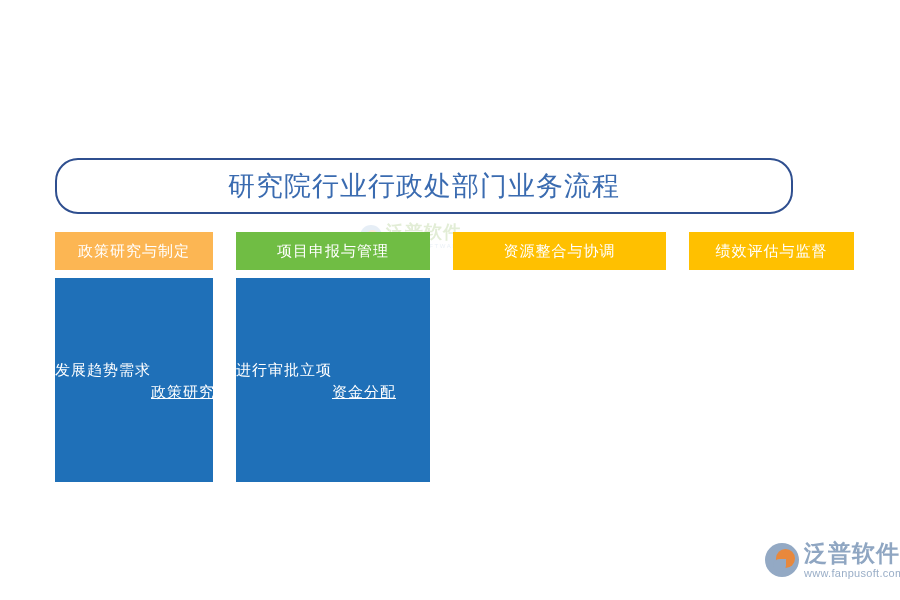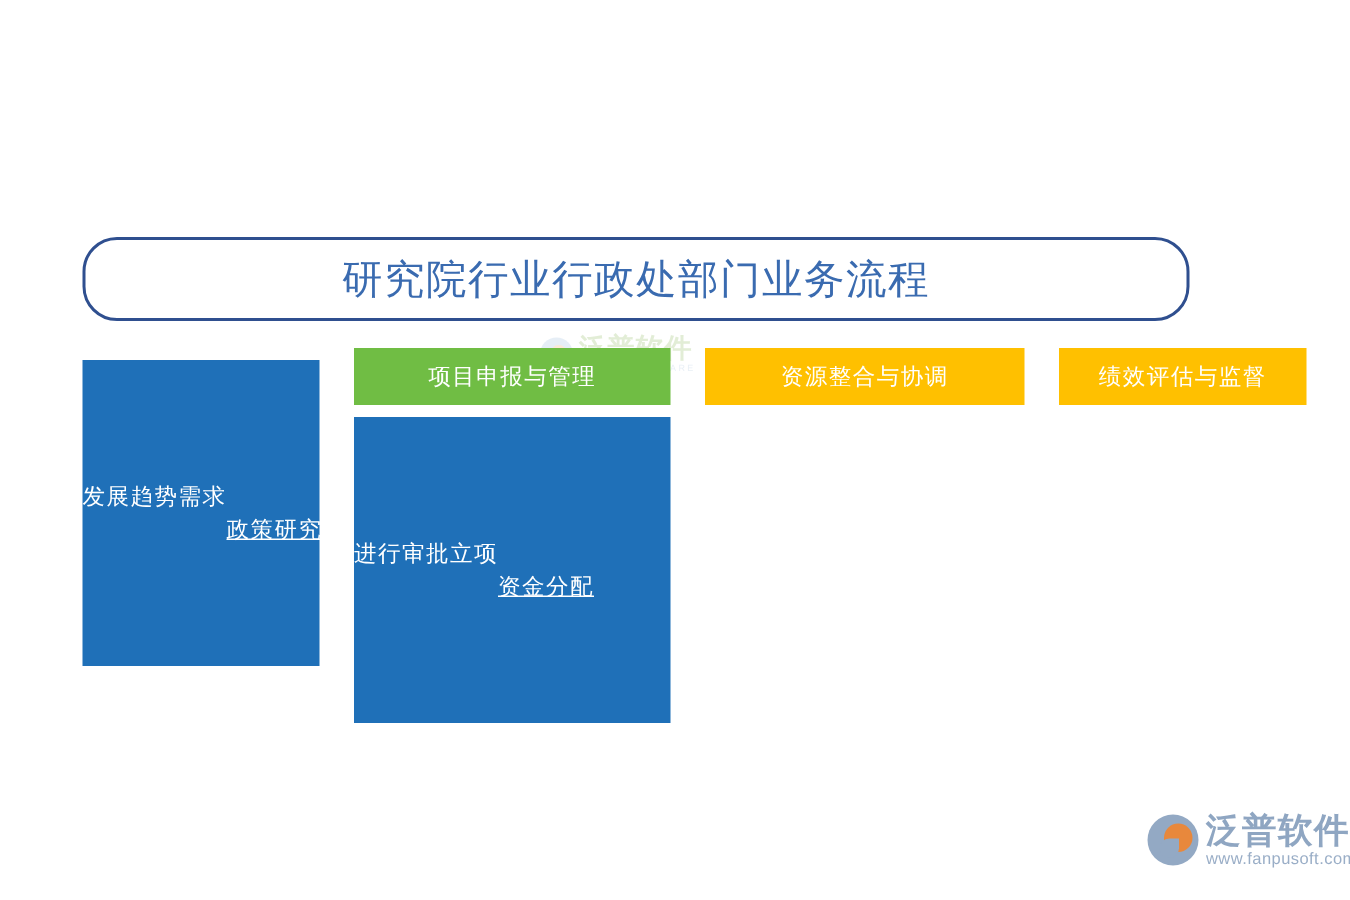--- a/index.html
+++ b/index.html
@@ -102,21 +102,21 @@
   .flow-col {
     width: 158px;
     margin-right: 23px;
     display: flex;
     flex-direction: column;
   }
   .flow-col:last-child {
     margin-right: 5px;
     width: 165px;
   }
-  .flow-col.col-2 { width: 211px; }
+  .flow-col.col-2 { width: 194px; }
   .flow-col.col-3 { width: 213px; }
 
   .col-header {
     height: 38px;
     display: flex;
     align-items: center;
     justify-content: center;
     color: #ffffff;
     font-size: 15px;
     letter-spacing: 1px;
@@ -212,20 +212,23 @@
   </div>
 </div>
 
 <div class="title-banner">
   <span class="title-text">研究院行业行政处部门业务流程</span>
 </div>
 
 <div class="flow-grid">
 
   <div class="flow-col col-1">
+    <div class="col-header" style="background:#fcb653">
+      <span>政策研究与制定</span>
+    </div>
     <div class="col-body">
       <div class="col-item">发展趋势</div>
       <div class="col-item">需求</div>
       <div class="col-item">政策研究</div>
     </div>
   </div>
 
   <div class="flow-col col-2">
     <div class="col-header" style="background:#70bd44">
       <span>项目申报与管理</span>

